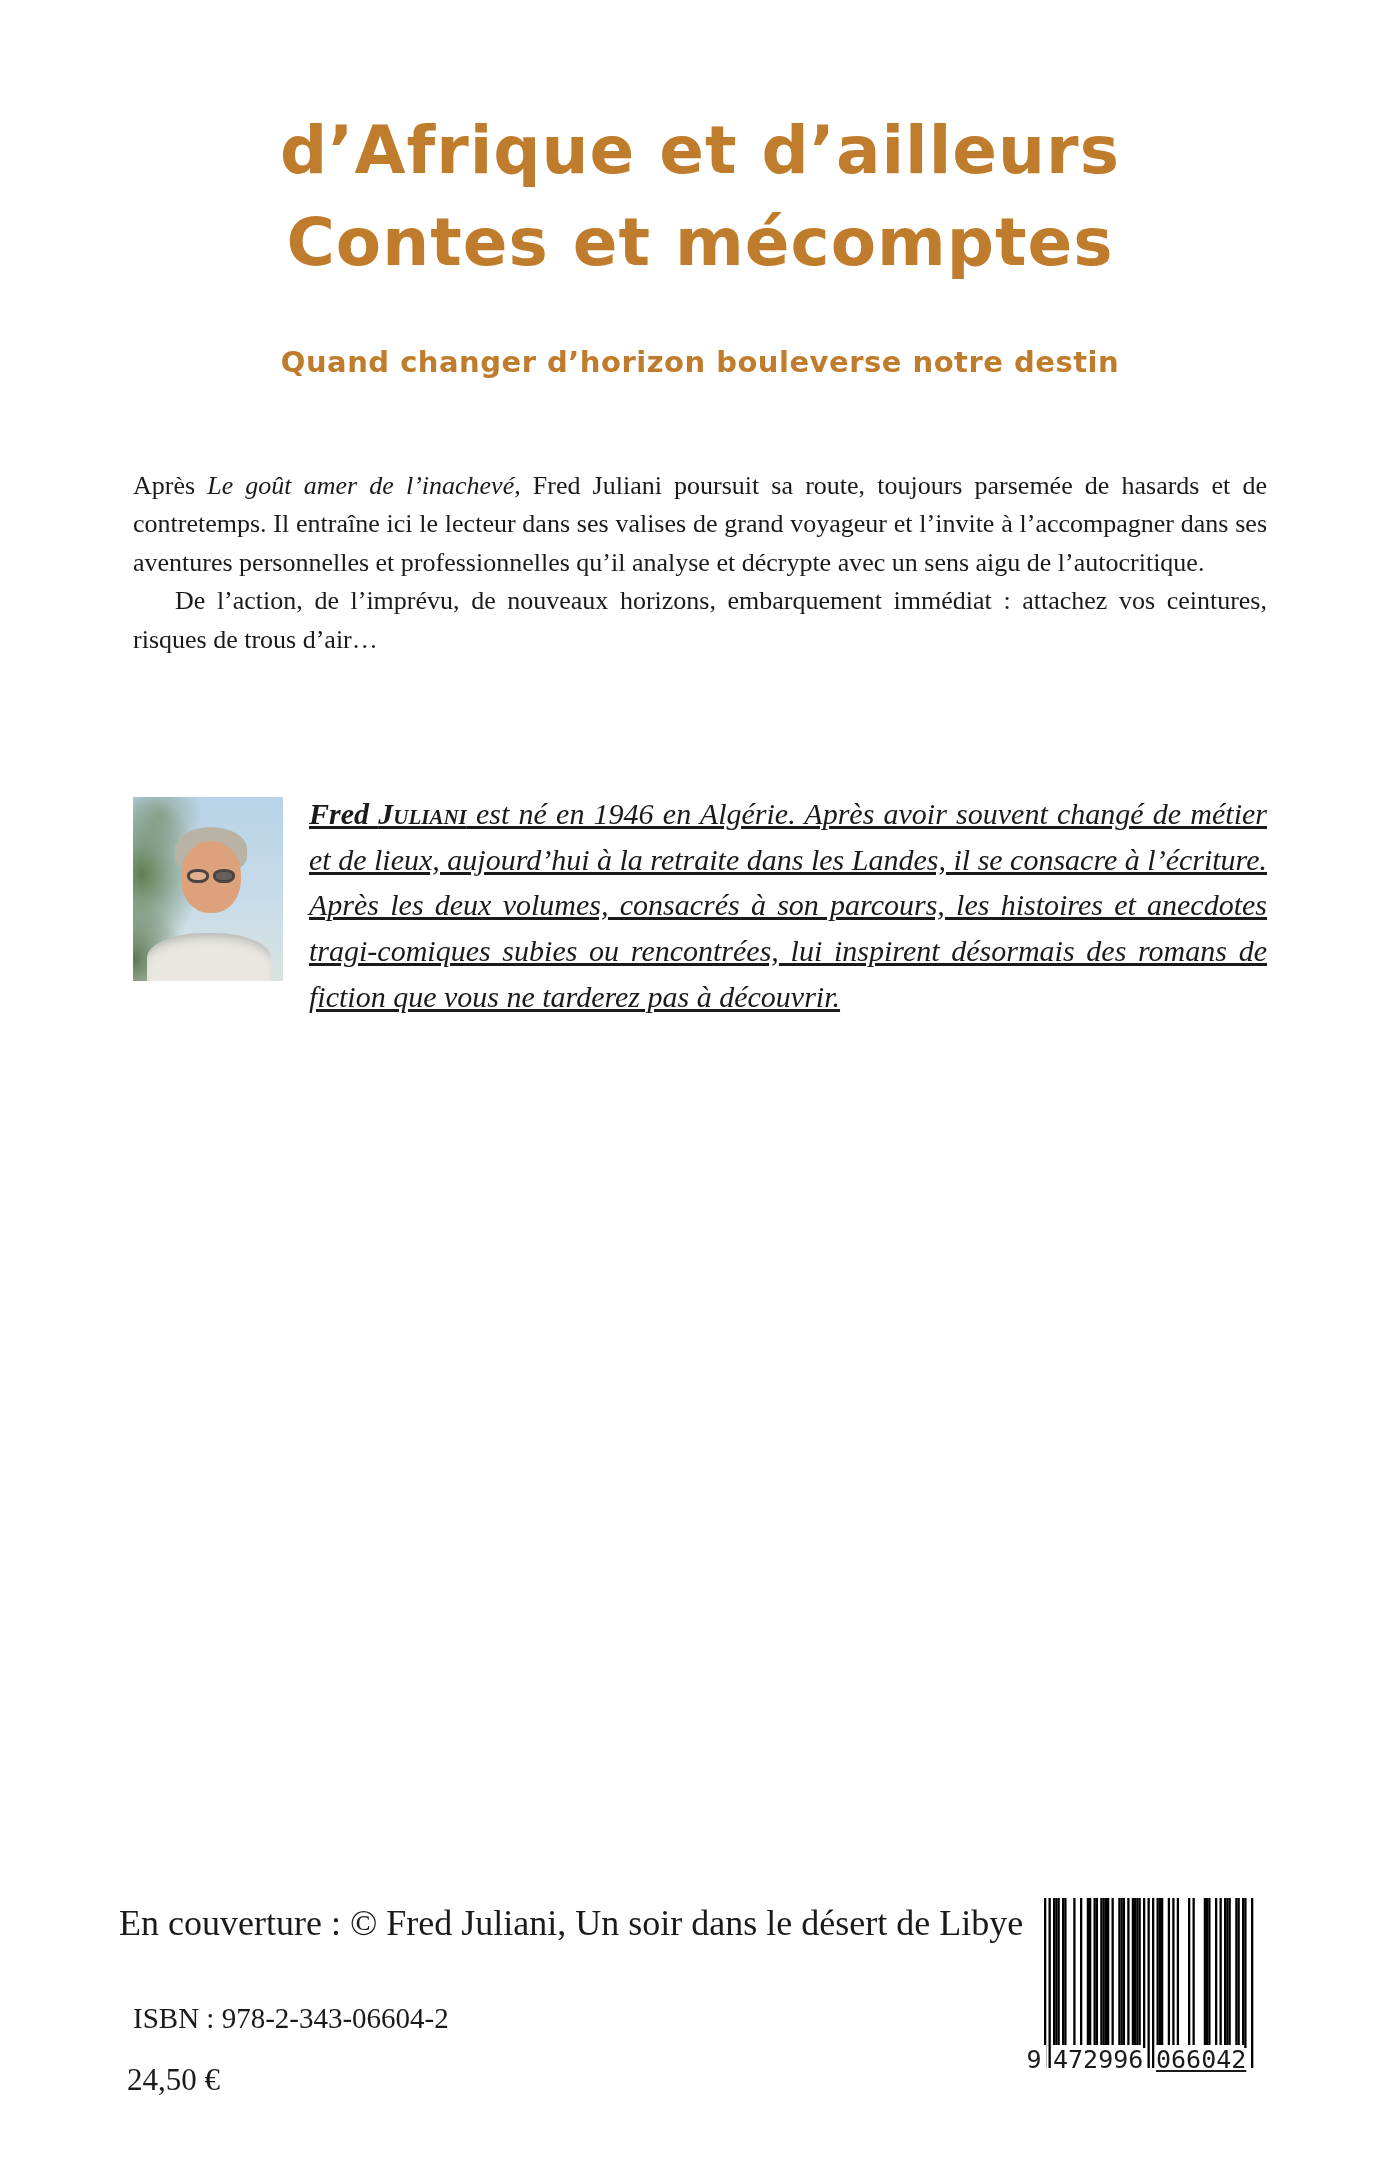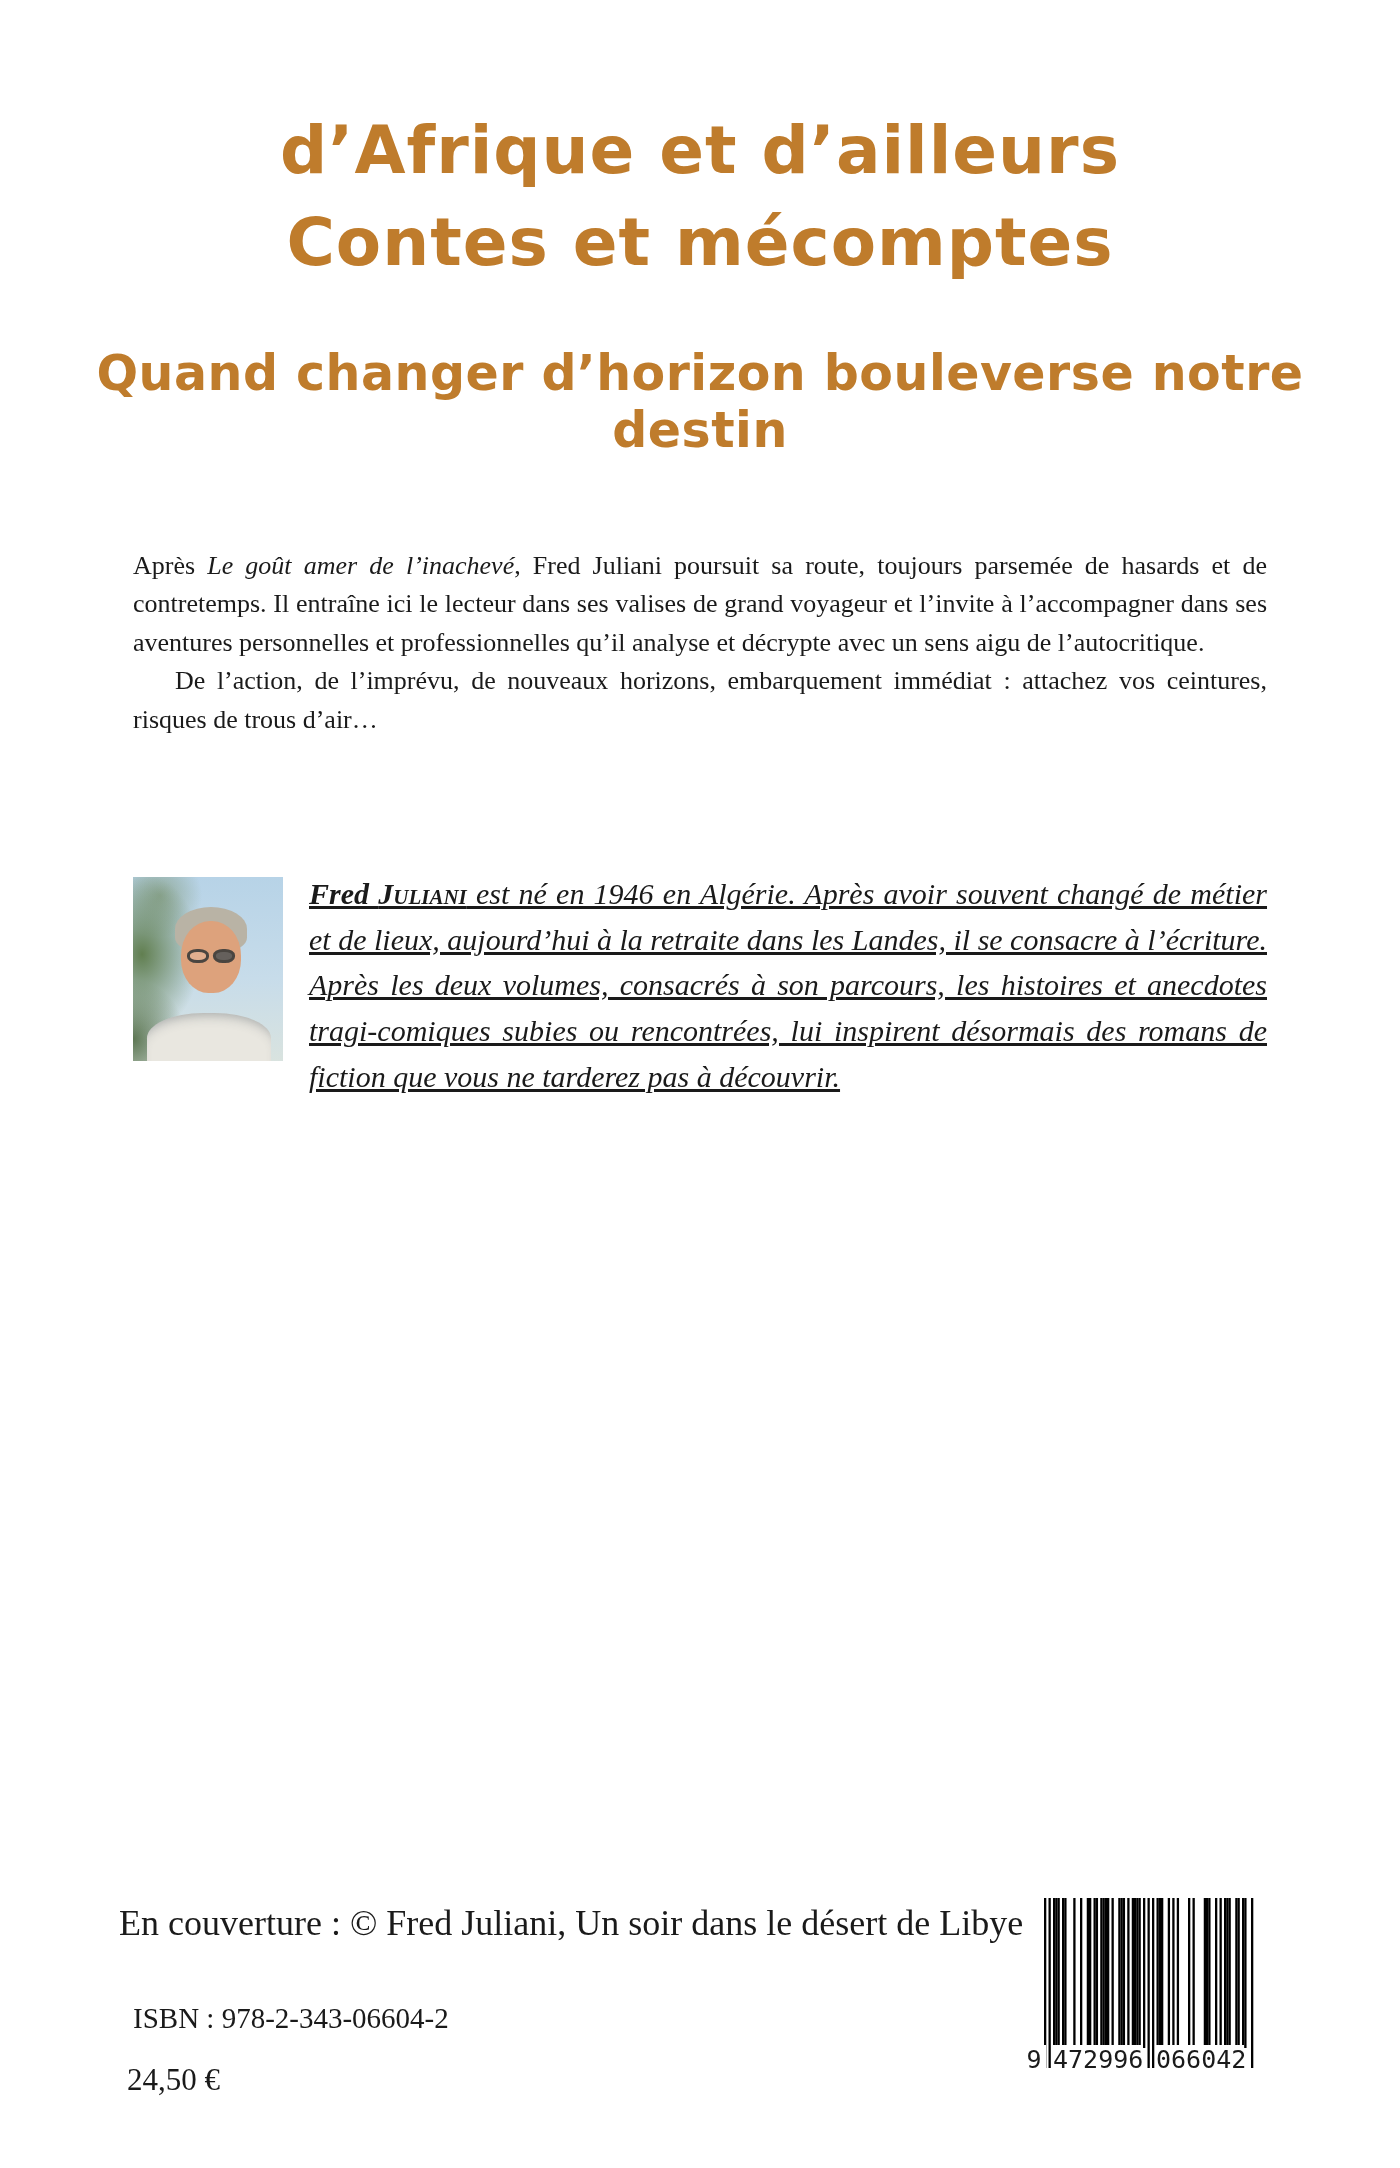--- a/index.html
+++ b/index.html
@@ -23,21 +23,21 @@
     font-size:66px;
     line-height:1.4;
     letter-spacing:1px;
     color:var(--accent);
   }
   .subtitle {
     margin-top:55px;
     text-align:center;
     font-family:"DejaVu Sans", sans-serif;
     font-weight:bold;
-    font-size:49px;
+    font-size:29px;
     letter-spacing:0.5px;
     color:var(--accent);
   }
 
   
   .synopsis {
     width:1134px;
     margin:88px auto 0;
     font-size:26px;
     line-height:1.48;
@@ -117,21 +117,21 @@
     position:absolute;
     font-family:"DejaVu Sans Mono", monospace;
     font-size:25px;
     top:147px;
     background:#fff;
     text-align:center;
     letter-spacing:0;
   }
   .bc-d9 { left:-6px; width:24px; }
   .bc-g1 { left:25px;  width:88px; }
-  .bc-g2 { left:128px; width:88px; }
+  .bc-g2 { left:128px; width:88px;text-decoration:underline; }
 </style>
 </head>
 <body>
 
 <div class="title">
   <div>d’Afrique et d’ailleurs</div>
   <div>Contes et mécomptes</div>
 </div>
 
 <div class="subtitle">Quand changer d’horizon bouleverse notre destin</div>

